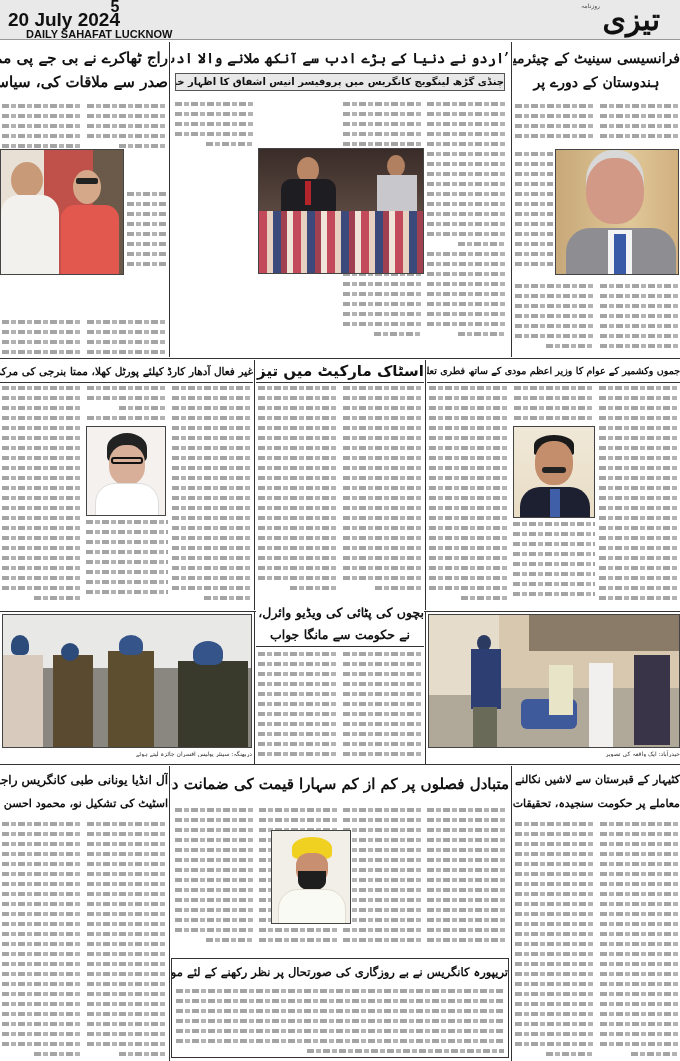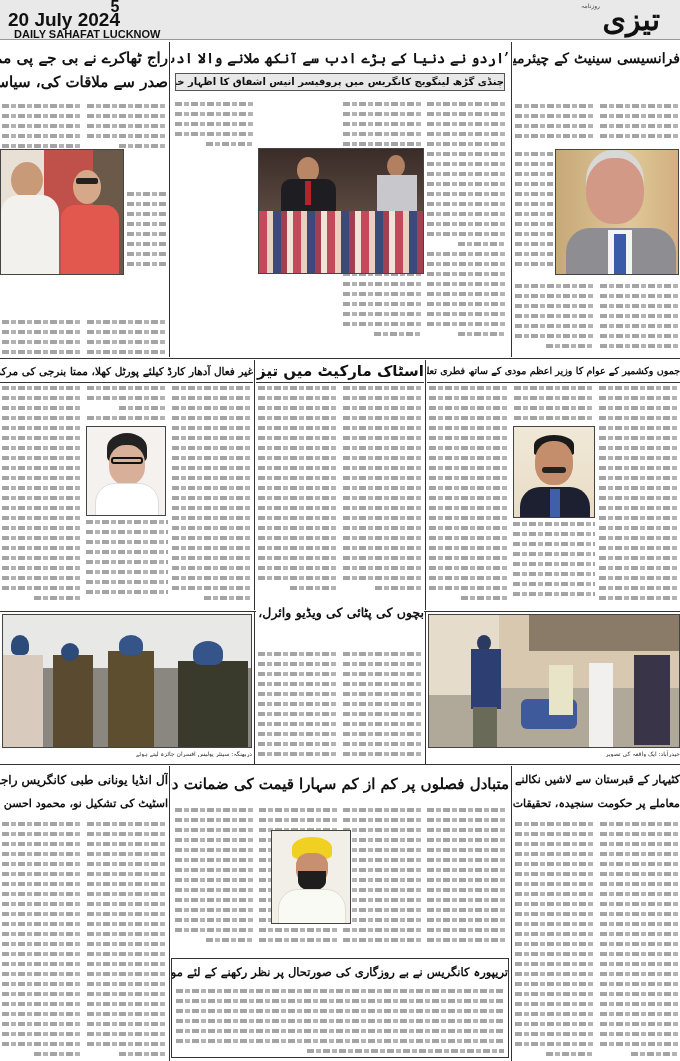--- a/index.html
+++ b/index.html
@@ -2,21 +2,21 @@
 <html><head>
 <meta charset="utf-8">
 <style>
   * { box-sizing: border-box; margin: 0; padding: 0; }
   html, body { width: 680px; height: 1061px; background: #fff; overflow: hidden; }
   body { font-family: "DejaVu Sans", sans-serif; color: #111; position: relative; }
 
   .masthead { position: absolute; left: 0; top: 0; width: 680px; height: 40px; background: #e9e9e9; border-bottom: 1px solid #999; }
   .mh-page { position: absolute; left: 0; width: 230px; top: 0; text-align: center; font: bold 16px "Liberation Sans", sans-serif; line-height: 14px; }
   .mh-date { position: absolute; left: 8px; top: 10px; font: bold 19px "Liberation Sans", sans-serif; line-height: 20px; }
-  .mh-name { position: absolute; left: 14px; top: 28px; font: bold 11px "Liberation Sans", sans-serif; line-height: 12px; }
+  .mh-name { position: absolute; left: 26px; top: 28px; font: bold 11px "Liberation Sans", sans-serif; line-height: 12px; }
   .mh-logo { position: absolute; right: 20px; top: 2px; font: bold 30px "DejaVu Serif", serif; line-height: 36px; direction: rtl; }
   .mh-logo-small { position: absolute; right: 80px; top: 2px; font-size: 6px; color: #444; }
 
   .box { position: absolute; border: 1px solid #333; overflow: hidden; background: #fff; }
   .headline { direction: rtl; text-align: center; font-family: "DejaVu Serif", serif; font-weight: bold; color: #111; white-space: nowrap; overflow: hidden; }
   .subhead { direction: rtl; text-align: center; font-weight: bold; background: #e8e8e8; border: 1px solid #555; white-space: nowrap; overflow: hidden; font-size: 12px; }
 
   .cols { position: absolute; display: flex; gap: 6px; direction: rtl; }
   .col { flex: 1; overflow: hidden; }
   .textline { height: 4px; margin: 0 0 6px 0; background: repeating-linear-gradient(90deg, #9a9a9a 0 7px, transparent 7px 9px, #aaa 9px 14px, transparent 14px 16px); opacity: .9; }
@@ -166,20 +166,21 @@
     <div style="position:absolute;left:46px;top:32px;width:6px;height:24px;background:#b3252a;"></div>
     <div style="position:absolute;left:128px;top:6px;width:18px;height:22px;border-radius:50%;background:#b08060;"></div>
     <div style="position:absolute;left:118px;top:26px;width:40px;height:36px;background:#c8c8cc;"></div>
     <div style="position:absolute;left:0;top:62px;width:166px;height:64px;background:repeating-linear-gradient(90deg,#c24a5a 0 8px,#e8d0c0 8px 14px,#3b4a7a 14px 22px,#a14050 22px 28px,#f0e4d8 28px 34px);"></div>
   </div>
 </div>
 <div class="vrule" style="left:511px;top:42px;height:315px;"></div>
 
 <div class="box" style="left:513px;top:42px;width:167px;height:315px;border:none;">
   <div class="headline" style="font-size:14px;line-height:24px;margin-top:4px;">فرانسیسی سینیٹ کے چیئرمین لارچر</div>
+  <div class="headline" style="font-size:14px;line-height:24px;">ہندوستان کے دورے پر</div>
   <div class="cols" style="left:2px;top:62px;width:163px;height:46px;">
     <div class="col">
         <div class="textline"></div>
         <div class="textline"></div>
         <div class="textline"></div>
         <div class="textline"></div>
       </div>
     <div class="col">
         <div class="textline"></div>
         <div class="textline"></div>
@@ -456,20 +457,21 @@
   <div style="position:absolute;left:105px;top:36px;width:46px;height:98px;background:#5e4e30;"></div>
   <div style="position:absolute;left:116px;top:20px;width:24px;height:20px;border-radius:50% 50% 30% 30%;background:#34548a;"></div>
   <div style="position:absolute;left:175px;top:46px;width:70px;height:88px;background:#3a3a2c;"></div>
   <div style="position:absolute;left:190px;top:26px;width:30px;height:24px;border-radius:50% 50% 30% 30%;background:#34548a;"></div>
 </div>
 <div class="caption" style="left:2px;top:750px;width:250px;text-align:right;">دربھنگہ: سینئر پولیس افسران جائزہ لیتے ہوئے</div>
 <div class="vrule" style="left:254px;top:612px;height:152px;"></div>
 
 <div class="box" style="left:256px;top:600px;width:168px;height:164px;border:none;">
   <div class="headline" style="font-size:12.5px;line-height:22px;margin-top:2px;">بچوں کی پٹائی کی ویڈیو وائرل، پٹواری</div>
+  <div class="headline" style="font-size:12.5px;line-height:22px;border-bottom:1px solid #333;">نے حکومت سے مانگا جواب</div>
   <div class="cols" style="left:2px;top:52px;width:164px;height:110px;">
     <div class="col">
         <div class="textline"></div>
         <div class="textline"></div>
         <div class="textline"></div>
         <div class="textline"></div>
         <div class="textline"></div>
         <div class="textline"></div>
         <div class="textline"></div>
         <div class="textline"></div>

